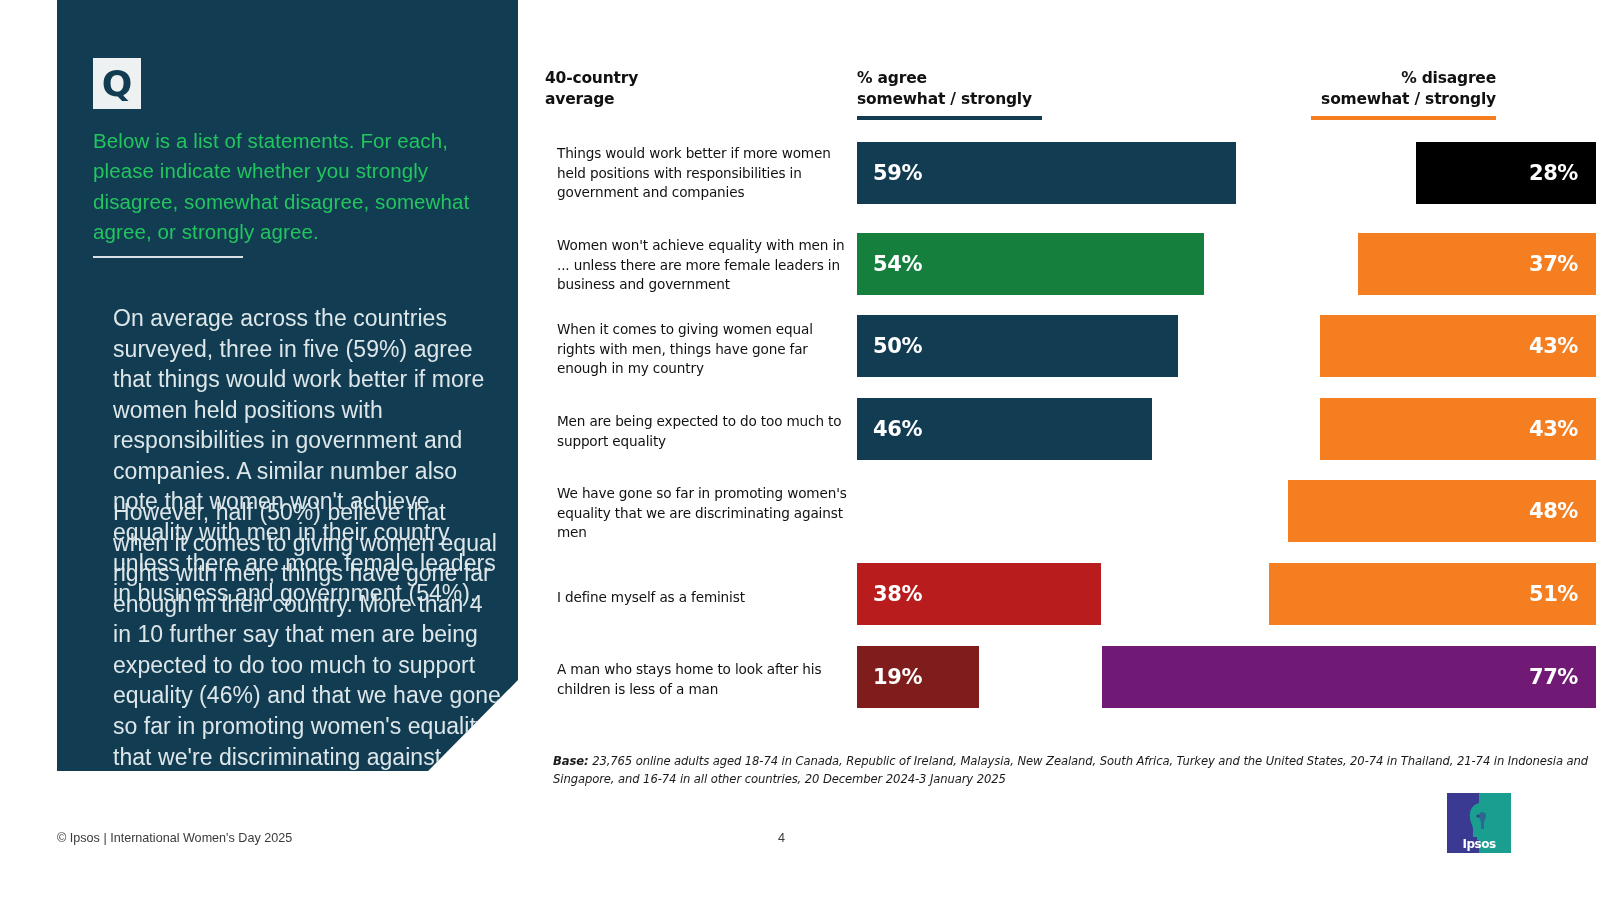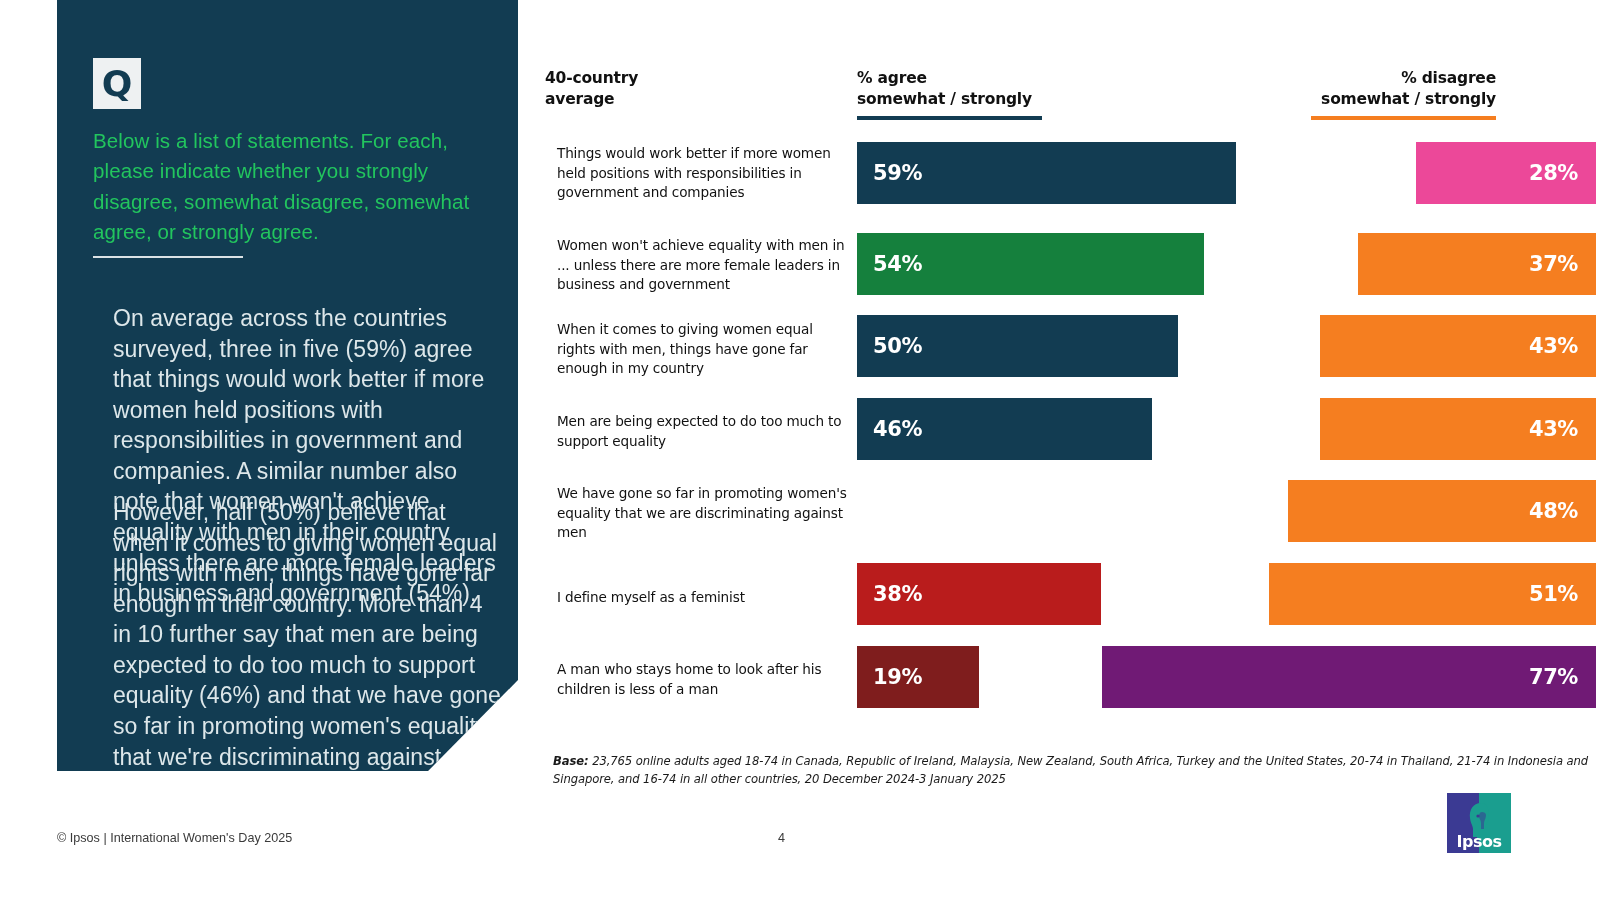--- a/index.html
+++ b/index.html
@@ -94,21 +94,21 @@
   }
   .logo{
     position:absolute;left:1447px;top:793px;width:64px;height:60px;
     overflow:hidden;
   }
   .logo-bg-l{position:absolute;left:0;top:0;width:32px;height:60px;background:#3B3A93;}
   .logo-bg-r{position:absolute;left:32px;top:0;width:32px;height:60px;background:#1A9E8F;}
   .logo-face{position:absolute;left:0;top:0;width:64px;height:60px;}
   .logo-word{
     position:absolute;left:0;bottom:2px;width:64px;text-align:center;
-    color:#ffffff;font-weight:bold;font-size:16px;letter-spacing:-.5px;
+    color:#ffffff;font-weight:bold;font-size:12px;letter-spacing:-.5px;
     font-family:"DejaVu Sans", sans-serif;
   }
 </style>
 </head>
 <body>
 
 <div class="slide">
 
   <div class="left-panel">
     <div class="q-badge">
@@ -138,21 +138,21 @@
       <div>somewhat / strongly</div>
     </div>
     <div class="head-rule rule-dis"></div>
 
     <div class="rows" id="rows">
         <div class="row" style="top: 142px; height: 62px;">
           <div class="row-label" style="top: 2px;">Things would work better if more women held positions with responsibilities in government and companies</div>
           <div class="bar bar-agree" style="width: 378.78px; left: 312px; background: rgb(18, 60, 82);">
             <span class="bar-val">59%</span>
           </div>
-          <div class="bar bar-dis" style="width: 179.76px; right: 4px; background: #ec4899;">
+          <div class="bar bar-dis" style="width: 179.76px; right: 4px; background: #000000;">
             <span class="bar-val">28%</span>
           </div>
         </div>
         <div class="row" style="top: 233px; height: 62px;">
           <div class="row-label" style="top: 3px;">Women won't achieve equality with men in ... unless there are more female leaders in business and government</div>
           <div class="bar bar-agree" style="width: 346.68px; left: 312px; background: #15803d;">
             <span class="bar-val">54%</span>
           </div>
           <div class="bar bar-dis" style="width: 237.54px; right: 4px; background: rgb(245, 126, 32);">
             <span class="bar-val">37%</span>

